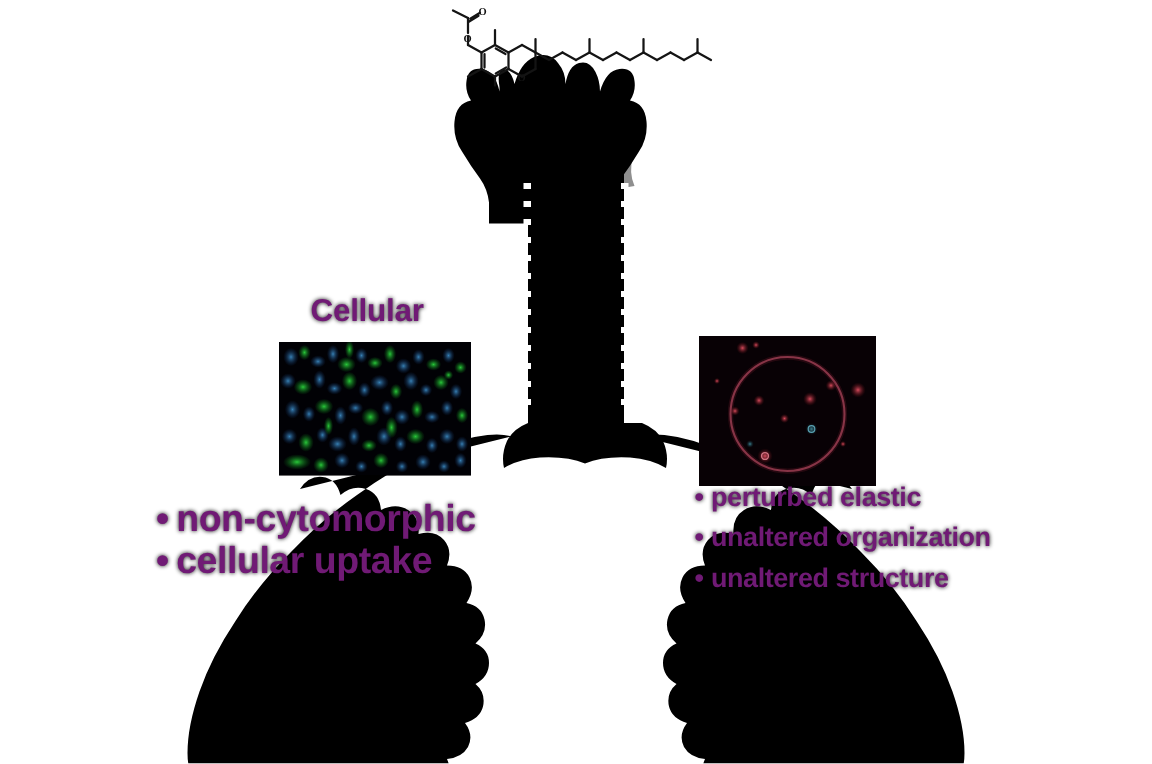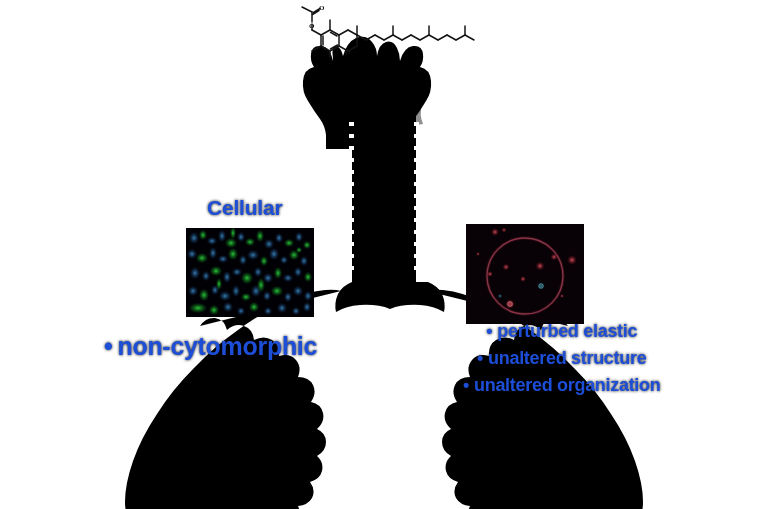--- a/index.html
+++ b/index.html
@@ -55,21 +55,21 @@
     left: 466px;
     top: 224px;
     width: 118px;
     height: 100px;
     background: #0a0305;
   }
 
   
   .panel {
     position: absolute;
-    color: #1d4ed8;
+    color: #701a75;
     text-shadow: 0 0 3px rgba(0,0,0,0.95);
   }
   .panel-title {
     font-weight: bold;
     font-size: 21px;
     letter-spacing: -0.2px;
     white-space: nowrap;
   }
   .bullet-list {
     list-style: none;
@@ -106,21 +106,20 @@
 
   
   #biophysical-title {
     left: 443px;
     top: 196px;
   }
   #biophysical-bullets {
     position: absolute;
     left: 463px;
     top: 318px;
-    text-align: center;
   }
   #biophysical-bullets li {
     font-size: 18px;
     line-height: 27px;
     letter-spacing: -0.3px;
   }
   #biophysical-bullets li.cont {
     padding-left: 14px;
   }
 </style>
@@ -435,28 +434,31 @@
       <rect x="0" y="0" width="118" height="100" fill="#000000" opacity="0.12"></rect>
     </svg>
   </div>
 
   <div id="cellular-title" class="panel panel-title">Cellular</div>
 
   <ul id="cellular-bullets" class="bullet-list panel">
     <li>
       <span class="dot">•</span><span>non-cytomorphic</span>
     </li>
+    <li>
+      <span class="dot">•</span><span>cellular uptake</span>
+    </li>
   </ul>
 
 
   <ul id="biophysical-bullets" class="bullet-list panel">
     <li>
       <span class="dot">•</span><span>perturbed elastic</span>
     </li>
     <li>
+      <span class="dot">•</span><span>unaltered organization</span>
+    </li>
+    <li>
       <span class="dot">•</span><span>unaltered structure</span>
     </li>
-    <li>
-      <span class="dot">•</span><span>unaltered organization</span>
-    </li>
   </ul>
 
 </div>
 
 </body></html>

